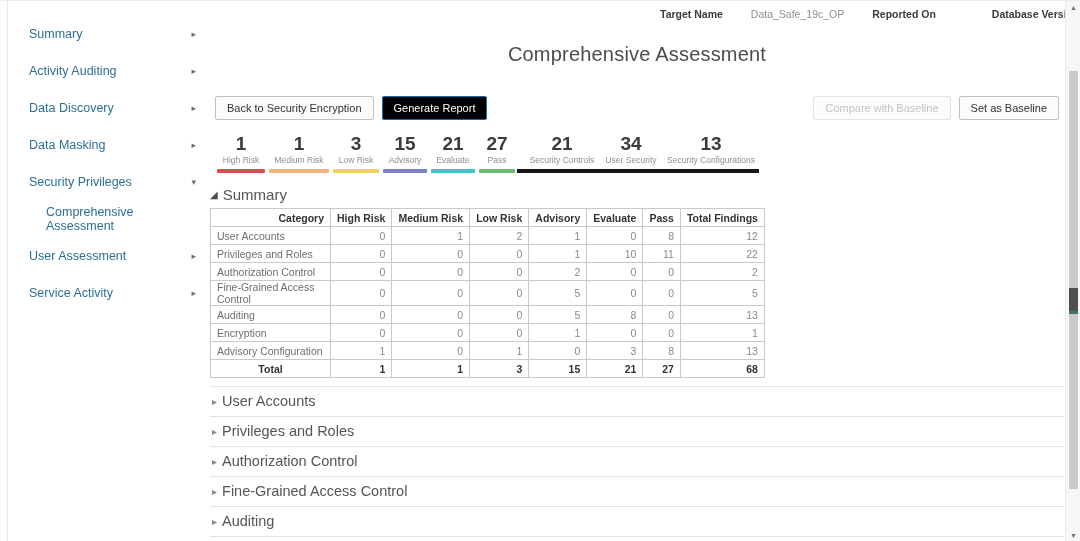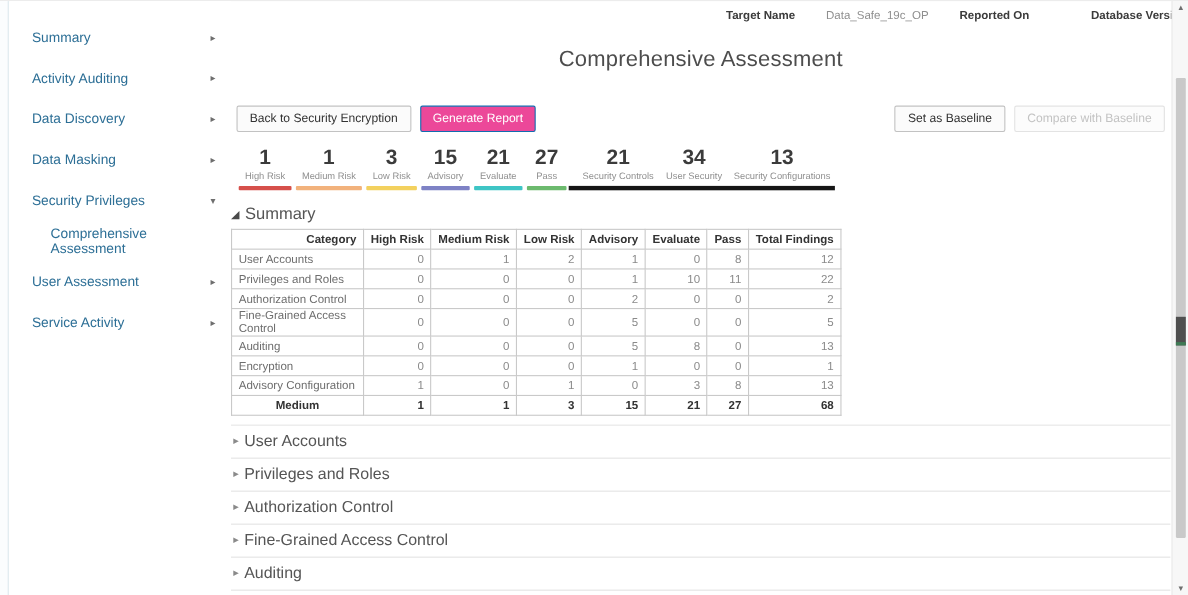--- a/index.html
+++ b/index.html
@@ -33,21 +33,21 @@
   .main { position:absolute; left:210px; right:16px; top:0; }
   .page-title { margin-top:42px; text-align:center; font-size:20px;
                 font-weight:400; color:#4d4d4d; letter-spacing:0.2px; }
 
   .toolbar { margin-top:30px; display:flex; align-items:center; padding:0 5px; }
   .toolbar .spacer { flex:1 1 auto; }
   .btn { font-size:11px; line-height:12px; padding:5px 11px; border-radius:2px;
          border:1px solid #c2c2c2; background:#fbfbfb; color:#333;
          cursor:pointer; white-space:nowrap; }
   .btn + .btn { margin-left:8px; }
-  .btn.primary { background:#ec4899; border-color:#126bb0; color:#fff; }
+  .btn.primary { background:#000000; border-color:#126bb0; color:#fff; }
   .btn.disabled { color:#c3c3c3; border-color:#e3e3e3; background:#fcfcfc;
                   cursor:default; }
 
   
   .stats { margin-top:13px; display:flex; align-items:flex-end; padding-left:5px; }
   .stat { text-align:center; padding:0 2px; }
   .stat .num { font-size:19px; font-weight:bold; color:#3b3b3b; line-height:22px; }
   .stat .cap { font-size:8.5px; color:#8f8f8f; line-height:11px; white-space:nowrap; }
   .stat .bar { height:4px; margin-top:3px; border-radius:1px; }
   .stat-group { display:flex; align-items:flex-end; margin-left:8px; }
@@ -140,22 +140,22 @@
 </div>
 
 <div class="main">
 
   <div class="page-title">Comprehensive Assessment</div>
 
   <div class="toolbar">
     <button class="btn">Back to Security Encryption</button>
     <button class="btn primary">Generate Report</button>
     <span class="spacer"></span>
+    <button class="btn disabled">Compare with Baseline</button>
     <button class="btn">Set as Baseline</button>
-    <button class="btn disabled">Compare with Baseline</button>
   </div>
 
   <div class="stats">
     <div class="stat" style="width: 52px;">
       <div class="num">1</div>
       <div class="cap">High Risk</div>
       <div class="bar" style="background: rgb(214, 80, 75);"></div>
     </div>
     <div class="stat" style="width: 64px;">
       <div class="num">1</div>
@@ -292,21 +292,21 @@
       <td class="cat">Advisory Configuration</td>
       <td class="v">1</td>
       <td class="v">0</td>
       <td class="v">1</td>
       <td class="v">0</td>
       <td class="v">3</td>
       <td class="v">8</td>
       <td class="v">13</td>
     </tr>
     <tr class="total">
-      <td class="cat">Medium</td>
+      <td class="cat">Total</td>
       <td class="v">1</td>
       <td class="v">1</td>
       <td class="v">3</td>
       <td class="v">15</td>
       <td class="v">21</td>
       <td class="v">27</td>
       <td class="v">68</td>
     </tr>
   </tbody>
     </table>

